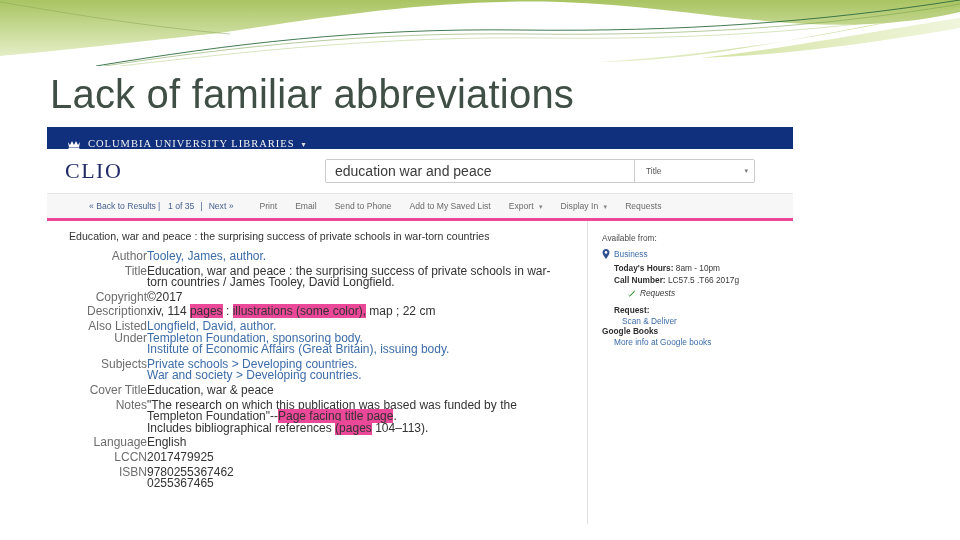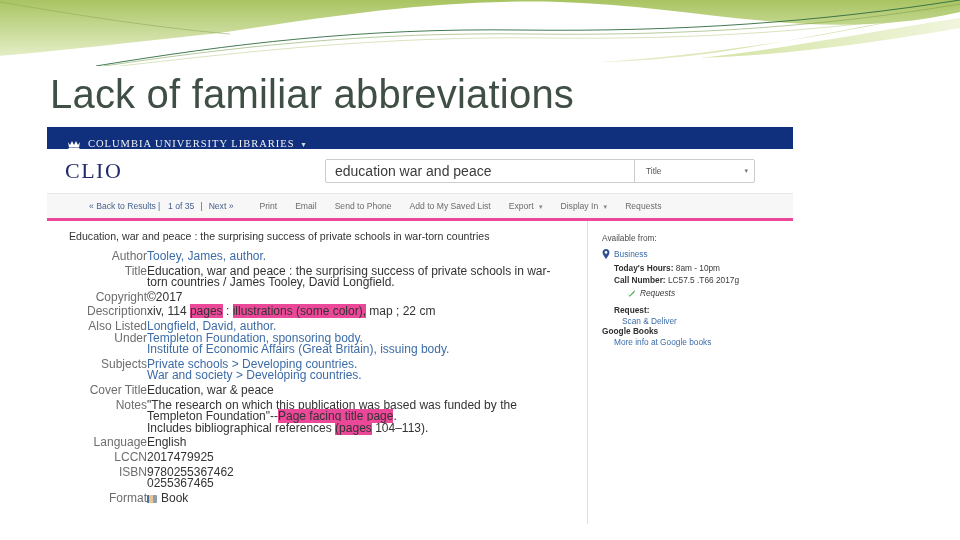--- a/index.html
+++ b/index.html
@@ -348,26 +348,20 @@
                 <div><span>2017479925</span></div>
               </td>
             </tr>
             <tr>
               <td class="lbl">ISBN</td>
               <td class="val">
                 <div><span>9780255367462</span></div>
                 <div><span>0255367465</span></div>
               </td>
             </tr>
-            <tr>
-              <td class="lbl">Format</td>
-              <td class="val">
-                <div><span class="fmt-icon"></span><span>Book</span></div>
-              </td>
-            </tr>
           </tbody>
       </table>
     </div>
 
     <div class="record-right">
       <div class="avail-head">Available from:</div>
       <div class="loc-row">
         <svg class="pin" viewBox="0 0 10 13">
           <path d="M5,0 C7.5,0 9.5,2 9.5,4.5 C9.5,7.6 5,13 5,13 C5,13 0.5,7.6 0.5,4.5 C0.5,2 2.5,0 5,0 Z" fill="#2f4f8f"></path>
           <circle cx="5" cy="4.4" r="1.7" fill="#ffffff"></circle>

